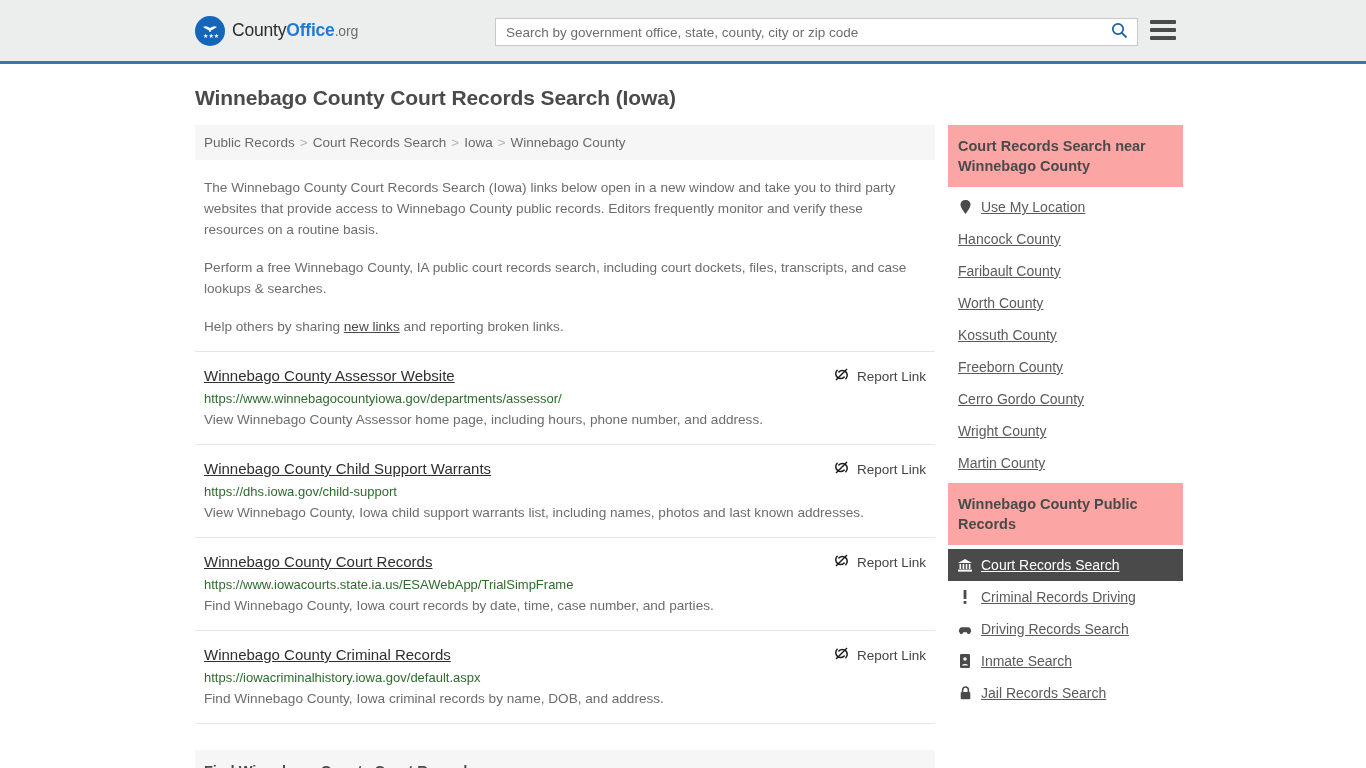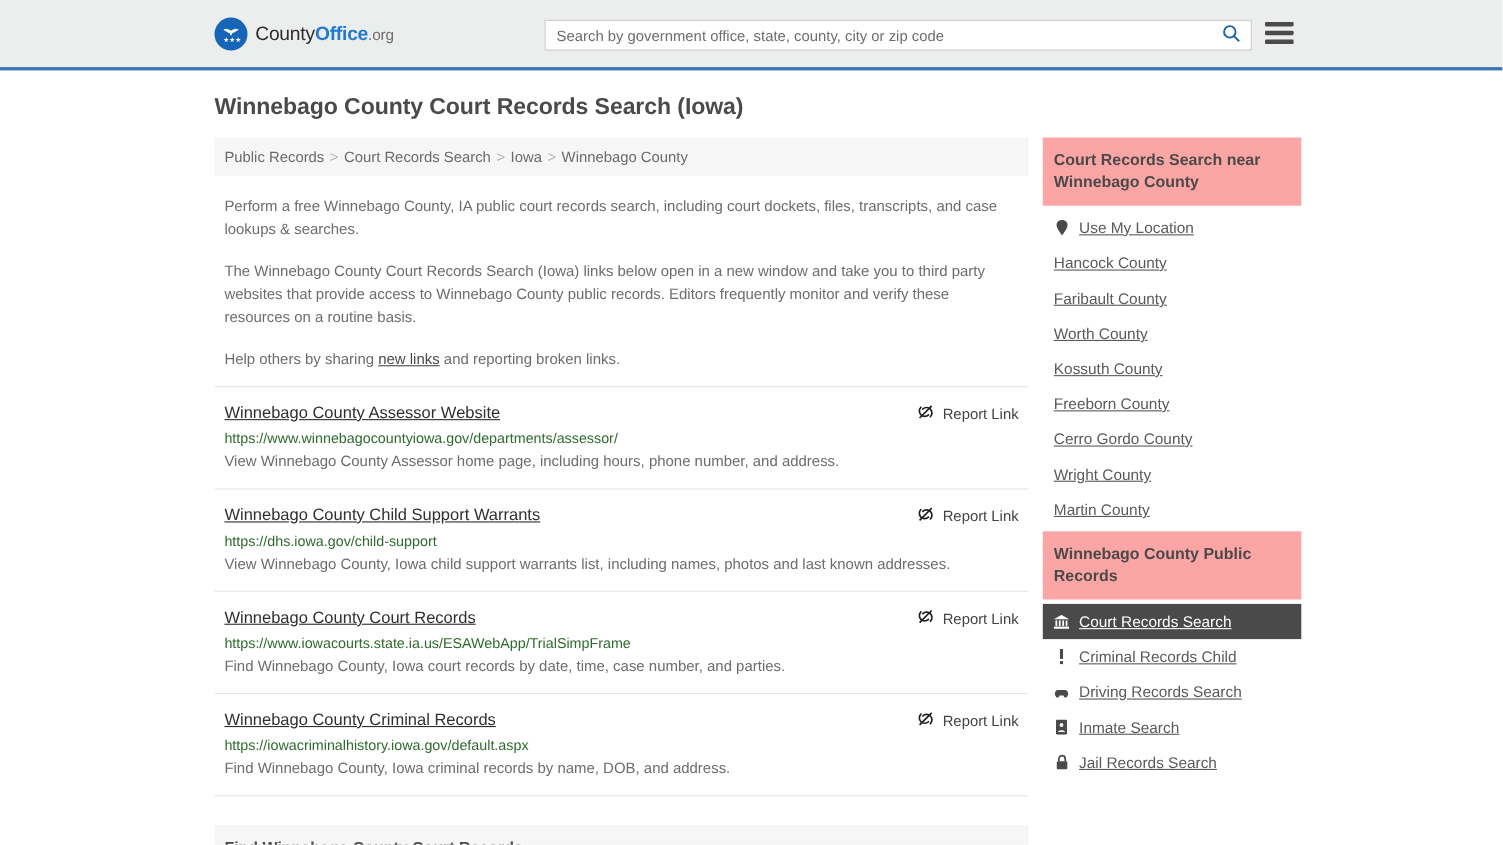--- a/index.html
+++ b/index.html
@@ -193,22 +193,22 @@
 
   <div class="columns">
 
     <div class="main-col">
 
       <div class="breadcrumb">
         <a>Public Records</a><span class="sep">&gt;</span><a>Court Records Search</a><span class="sep">&gt;</span><a>Iowa</a><span class="sep">&gt;</span><a>Winnebago County</a>
       </div>
 
       <div class="intro">
+        <p>The Winnebago County Court Records Search (Iowa) links below open in a new window and take you to third party websites that provide access to Winnebago County public records. Editors frequently monitor and verify these resources on a routine basis.</p>
         <p>Perform a free Winnebago County, IA public court records search, including court dockets, files, transcripts, and case lookups &amp; searches.</p>
-        <p>The Winnebago County Court Records Search (Iowa) links below open in a new window and take you to third party websites that provide access to Winnebago County public records. Editors frequently monitor and verify these resources on a routine basis.</p>
         <p><span>Help others by sharing </span><a>new links</a><span> and reporting broken links.</span></p>
       </div>
 
       <div id="listings">
           <div class="listing">
             <div class="listing-head">
               <a class="listing-title">Winnebago County Assessor Website</a>
               <div class="report-link">
                 <span><svg width="15" height="15" viewBox="0 0 15 15">
                     <path d="M2 2 L13 13 M13 2 L2 13" stroke="#1d1d1d" stroke-width="1.4" fill="none" opacity="0"></path>
@@ -335,21 +335,21 @@
               </span>
               <span class="label">Court Records Search</span>
             </div>
             <div class="card-row">
               <span class="ico">
                 <svg width="6" height="14" viewBox="0 0 6 14">
                   <rect x="1.6" y="0" width="2.8" height="9" fill="#4a4a4a"></rect>
                   <rect x="1.6" y="11" width="2.8" height="2.8" fill="#4a4a4a"></rect>
                 </svg>
               </span>
-              <span class="label">Criminal Records Child</span>
+              <span class="label">Criminal Records Driving</span>
             </div>
             <div class="card-row">
               <span class="ico">
                 <svg width="15" height="11" viewBox="0 0 15 11">
                   <path d="M1 7 C1 4.5 2.5 3 4 3 L11 3 C12.5 3 14 4.5 14 7 L14 8.4 L1 8.4 Z" fill="#4a4a4a"></path>
                   <circle cx="3.6" cy="8.6" r="1.8" fill="#4a4a4a"></circle>
                   <circle cx="11.4" cy="8.6" r="1.8" fill="#4a4a4a"></circle>
                 </svg>
               </span>
               <span class="label">Driving Records Search</span>

